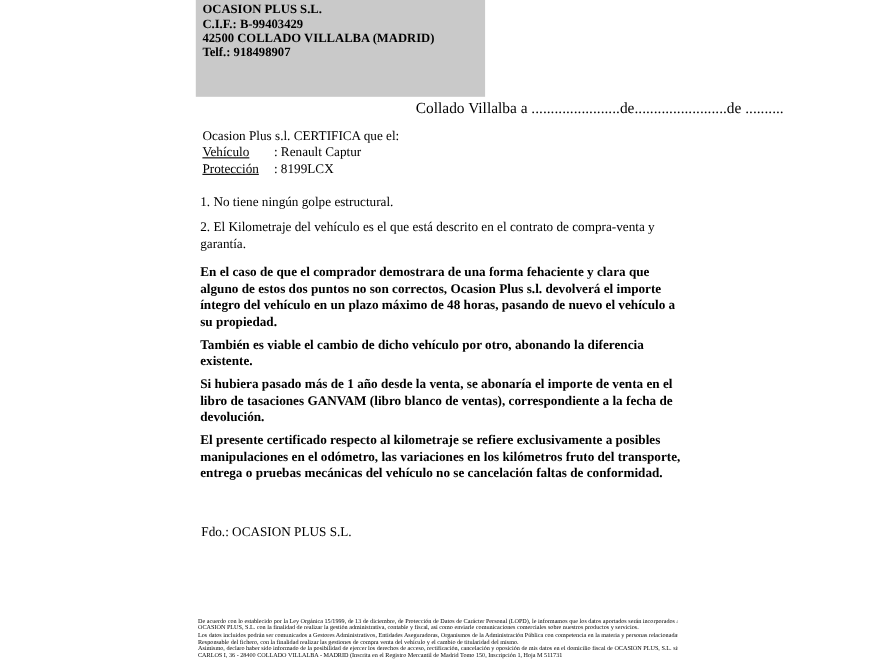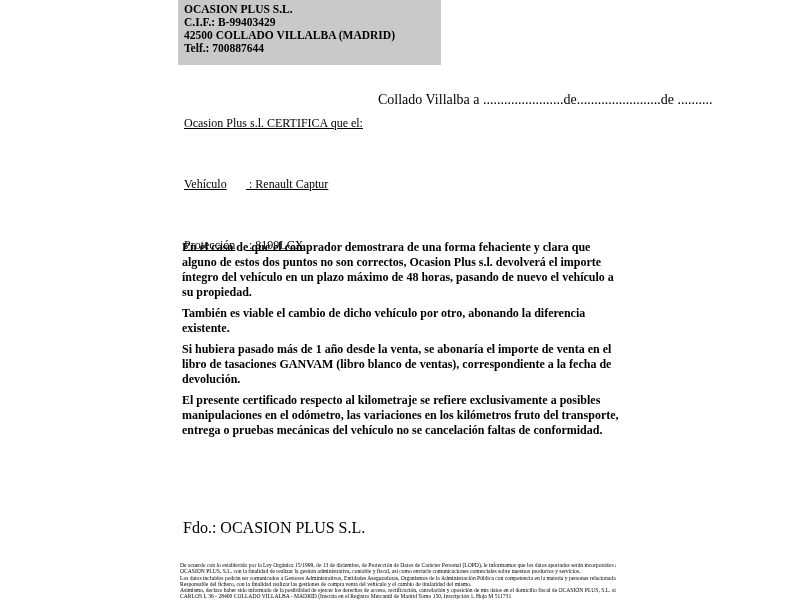--- a/index.html
+++ b/index.html
@@ -10,21 +10,21 @@
     background: #ffffff;
     font-family: "Liberation Serif", serif;
     color: #000000;
     overflow: hidden;
   }
   .header-box {
     position: absolute;
     left: 178px;
     top: 0px;
     width: 263px;
-    height: 65px;
+    height: 88px;
     background: #c9c9c9;
     box-sizing: border-box;
     padding: 3px 4px 0 6px;
     font-weight: bold;
     font-size: 11.5px;
     line-height: 13px;
   }
   .header-box div { white-space: nowrap; }
   .date-line {
     position: absolute;
@@ -32,23 +32,22 @@
     left: 378px;
     font-size: 14px;
     white-space: nowrap;
   }
   .certify-block {
     position: absolute;
     top: 116px;
     left: 184px;
     font-size: 12px;
     line-height: 15px;
-    text-decoration: underline;
   }
-  .kv-line { white-space: nowrap; margin-top: 46px; }
+  .kv-line { white-space: nowrap; }
   .kv-label {
     display: inline-block;
     width: 62px;
     text-decoration: underline;
   }
   .points-block {
     position: absolute;
     top: 176px;
     left: 182px;
     width: 450px;
@@ -63,23 +62,22 @@
     width: 444px;
     font-size: 12px;
     line-height: 15px;
     font-weight: bold;
   }
   .paragraphs-block .para { margin-bottom: 6px; }
   .signature-line {
     position: absolute;
     top: 476px;
     left: 183px;
-    font-size: 16px;
+    font-size: 12px;
     white-space: nowrap;
-    margin-top: 43px;
   }
   .legal-footer {
     position: absolute;
     top: 562px;
     left: 180px;
     width: 436px;
     font-size: 5.6px;
     line-height: 6.3px;
     color: #000000;
   }
@@ -87,37 +85,41 @@
 </style>
 </head>
 <body>
 
 <div class="page">
 
   <div class="header-box">
     <div>OCASION PLUS S.L.</div>
     <div>C.I.F.: B-99403429</div>
     <div>42500 COLLADO VILLALBA (MADRID)</div>
-    <div>Telf.: 700887644</div>
+    <div>Telf.: 918498907</div>
   </div>
 
   <div class="date-line">Collado Villalba a .......................de........................de ..........</div>
 
   <div class="certify-block">
     <div>Ocasion Plus s.l. CERTIFICA que el:</div>
     <div class="kv-line">
       <span class="kv-label">Vehículo</span>
       <span>: Renault Captur</span>
     </div>
     <div class="kv-line">
       <span class="kv-label">Protección</span>
       <span>: 8199LCX</span>
     </div>
   </div>
 
+  <div class="points-block">
+    <div class="point">1. No tiene ningún golpe estructural.</div>
+    <div class="point">2. El Kilometraje del vehículo es el que está descrito en el contrato de compra-venta y garantía.</div>
+  </div>
 
   <div class="paragraphs-block">
     <div class="para">En el caso de que el comprador demostrara de una forma fehaciente y clara que alguno de estos dos puntos no son correctos, Ocasion Plus s.l. devolverá el importe íntegro del vehículo en un plazo máximo de 48 horas, pasando de nuevo el vehículo a su propiedad.</div>
     <div class="para">También es viable el cambio de dicho vehículo por otro, abonando la diferencia existente.</div>
     <div class="para">Si hubiera pasado más de 1 año desde la venta, se abonaría el importe de venta en el libro de tasaciones GANVAM (libro blanco de ventas), correspondiente a la fecha de devolución.</div>
     <div class="para">El presente certificado respecto al kilometraje se refiere exclusivamente a posibles manipulaciones en el odómetro, las variaciones en los kilómetros fruto del transporte, entrega o pruebas mecánicas del vehículo no se cancelación faltas de conformidad.</div>
   </div>
 
   <div class="signature-line">Fdo.: OCASION PLUS S.L.</div>
 

